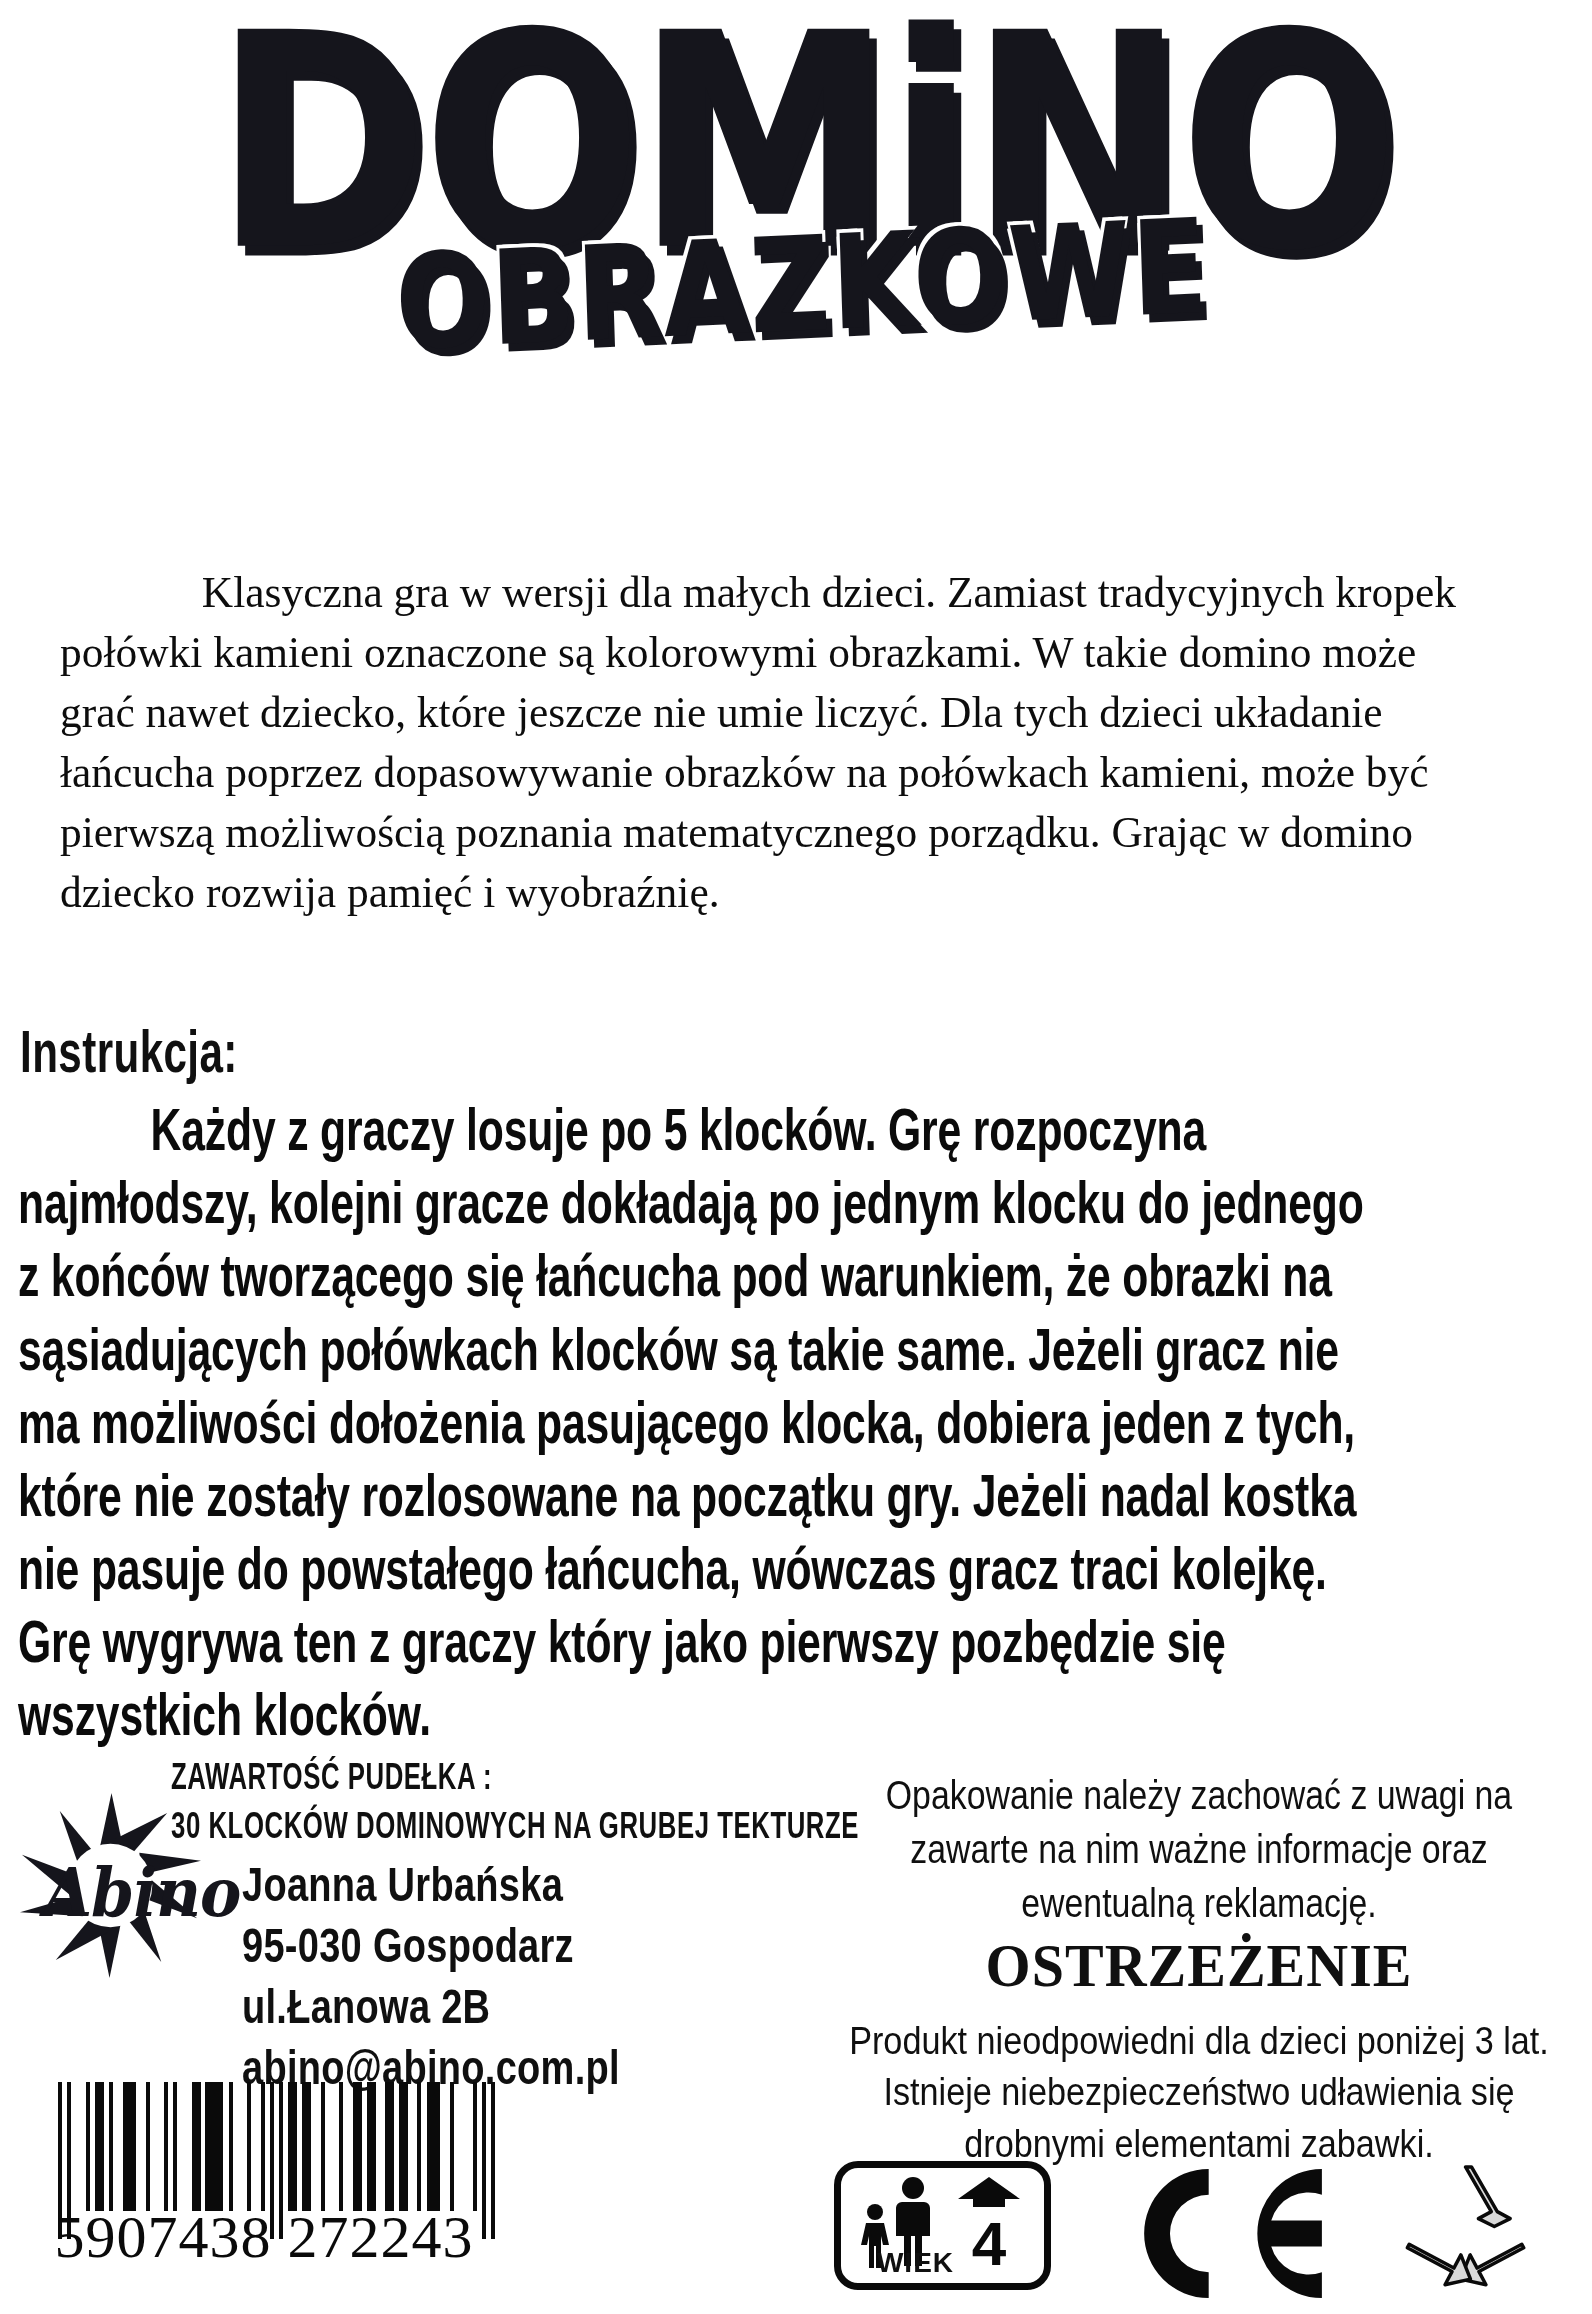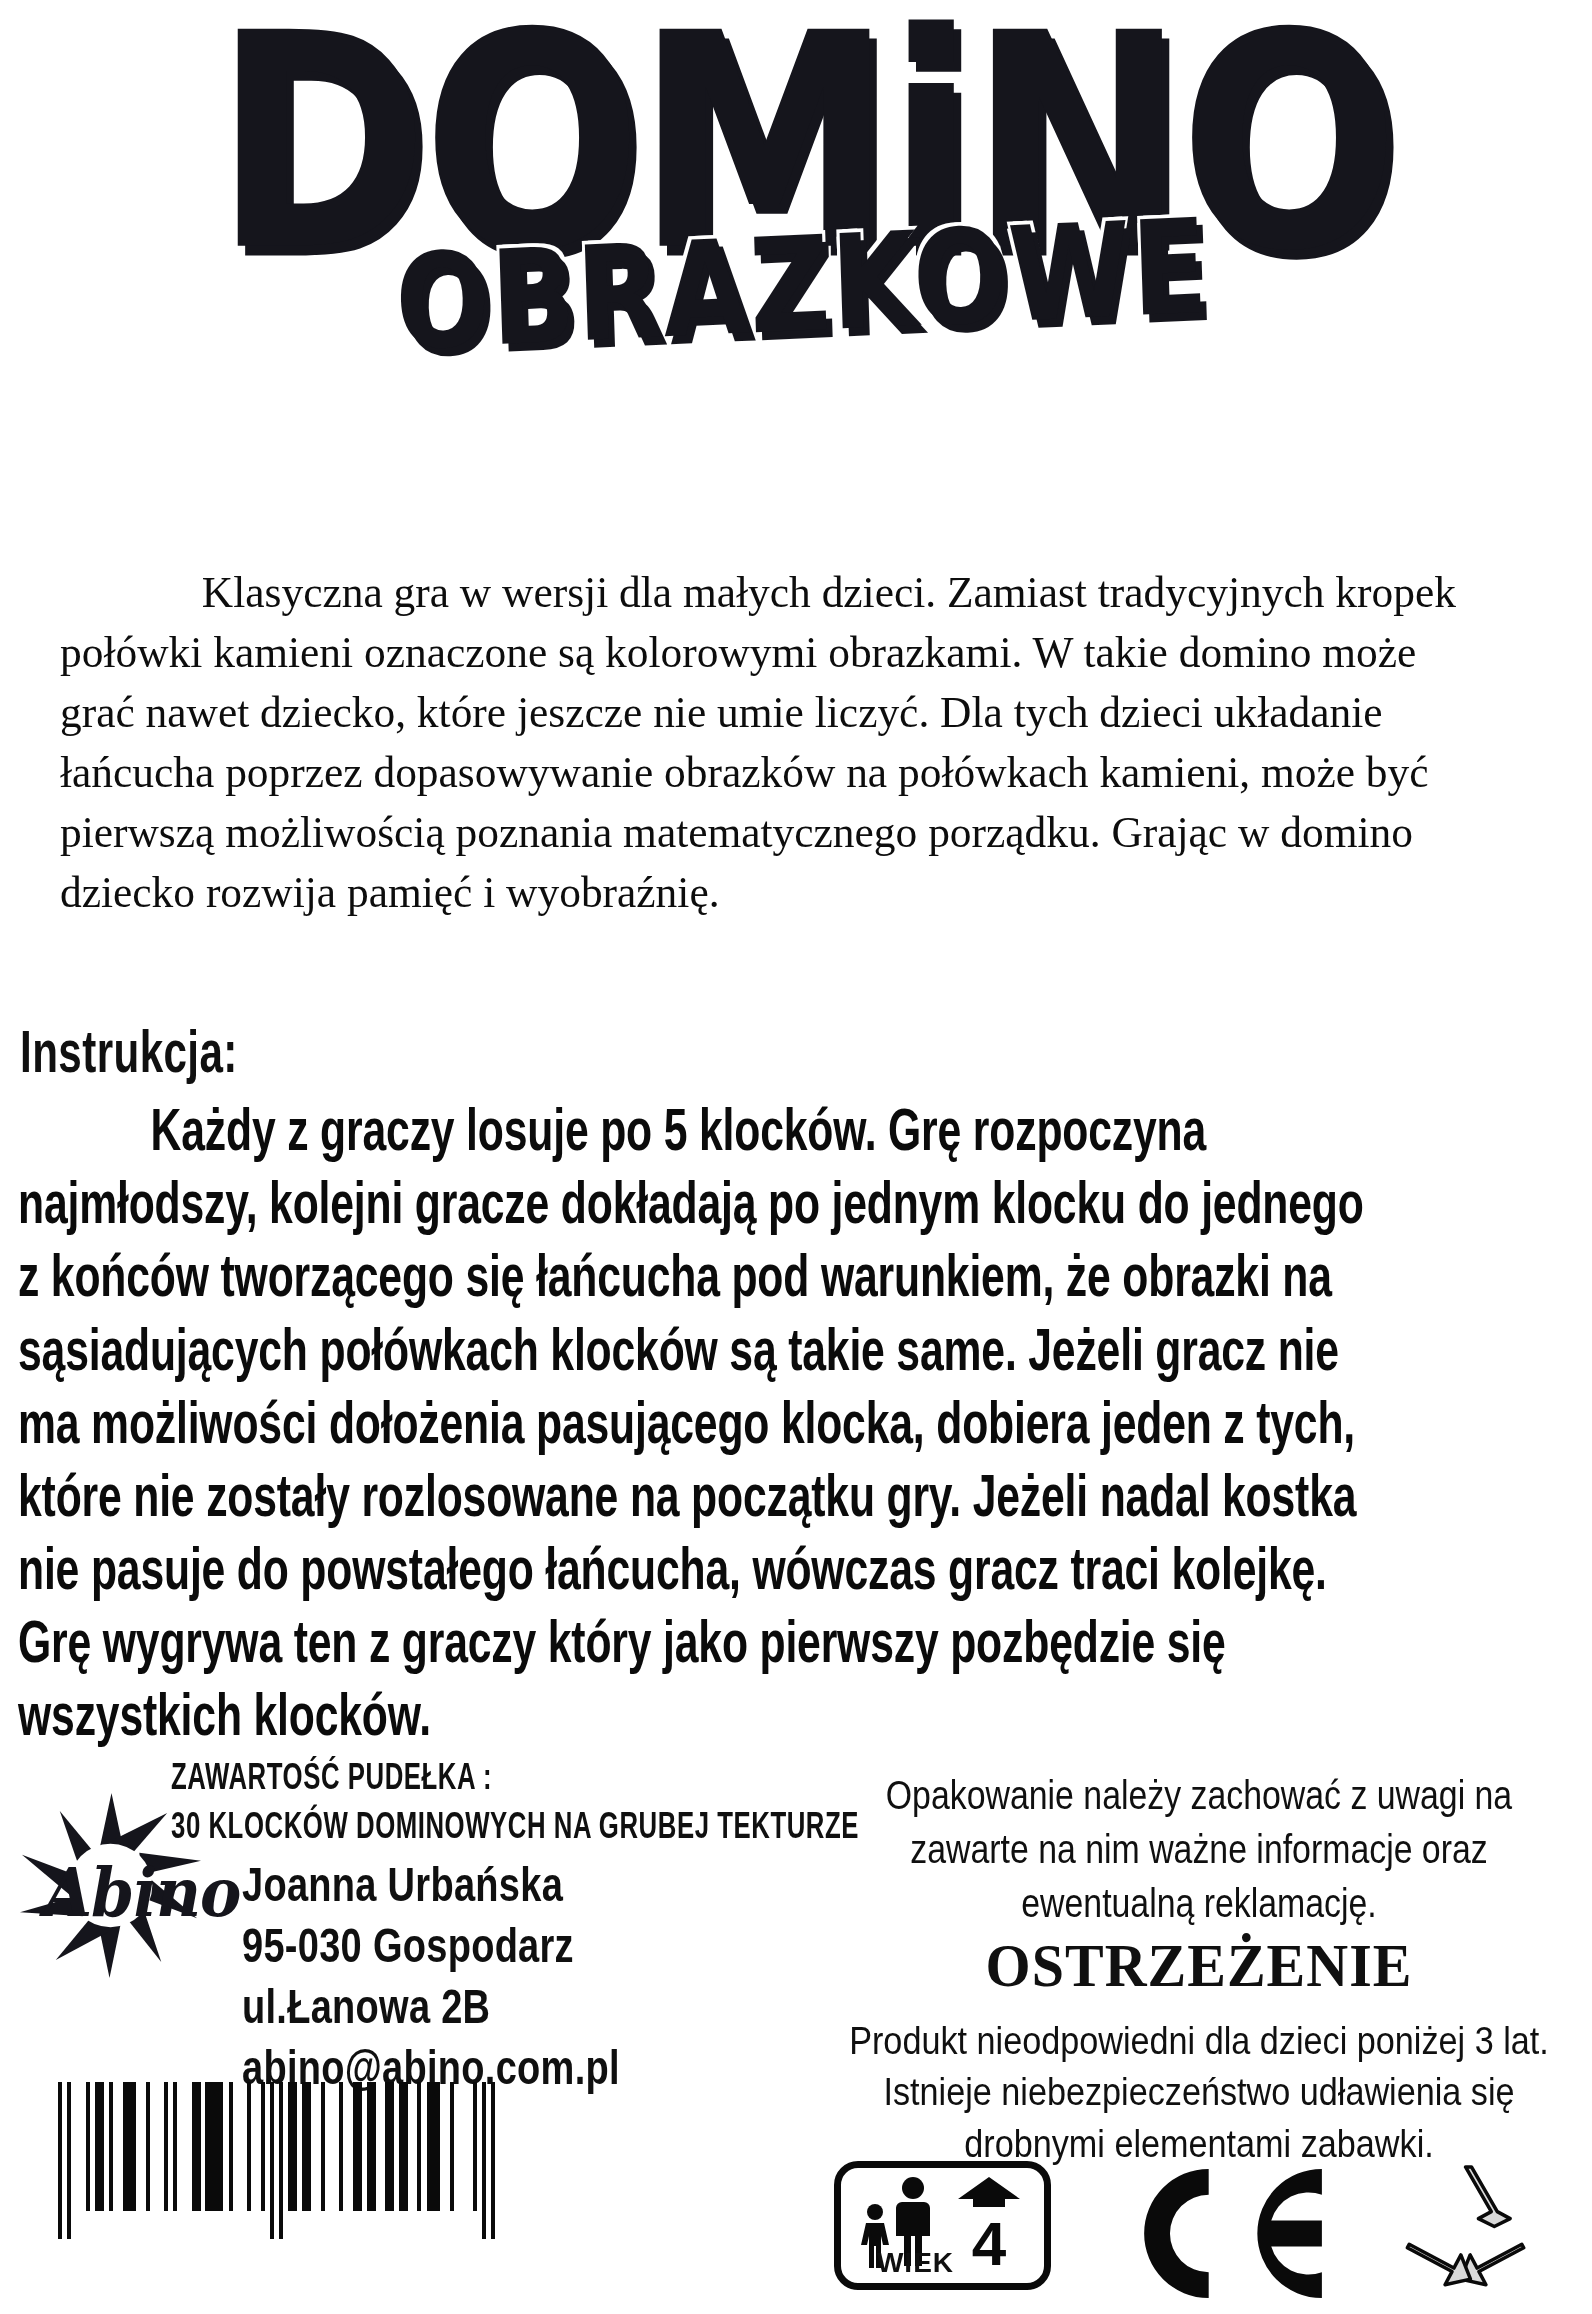--- a/index.html
+++ b/index.html
@@ -333,20 +333,21 @@
       <i style="left: 309px; width: 8.6px; height: 129px;"></i>
       <i style="left: 327px; width: 8.6px; height: 129px;"></i>
       <i style="left: 341px; width: 8.6px; height: 129px;"></i>
       <i style="left: 359px; width: 4px; height: 129px;"></i>
       <i style="left: 369px; width: 13.2px; height: 129px;"></i>
       <i style="left: 392px; width: 4px; height: 129px;"></i>
       <i style="left: 415px; width: 4px; height: 129px;"></i>
       <i style="left: 424px; width: 4px; height: 157px;"></i>
       <i style="left: 433px; width: 4px; height: 157px;"></i>
     </div>
+  <div id="barcode-digits">5907438 272243</div>
 </div>
 
 <div id="icon-row">
 
   <div id="age-mark">
     <svg class="figures" width="86" height="92" viewBox="0 0 86 92" aria-hidden="true">
       <g fill="#0a0a0a">
 
         <circle cx="56" cy="12" r="11"></circle>
         <path d="M45 26 h22 a6 6 0 0 1 6 6 v28 h-8 v30 h-7 v-30 h-4 v30 h-7 v-30 h-8 v-28 a6 6 0 0 1 6 -6 z"></path>

